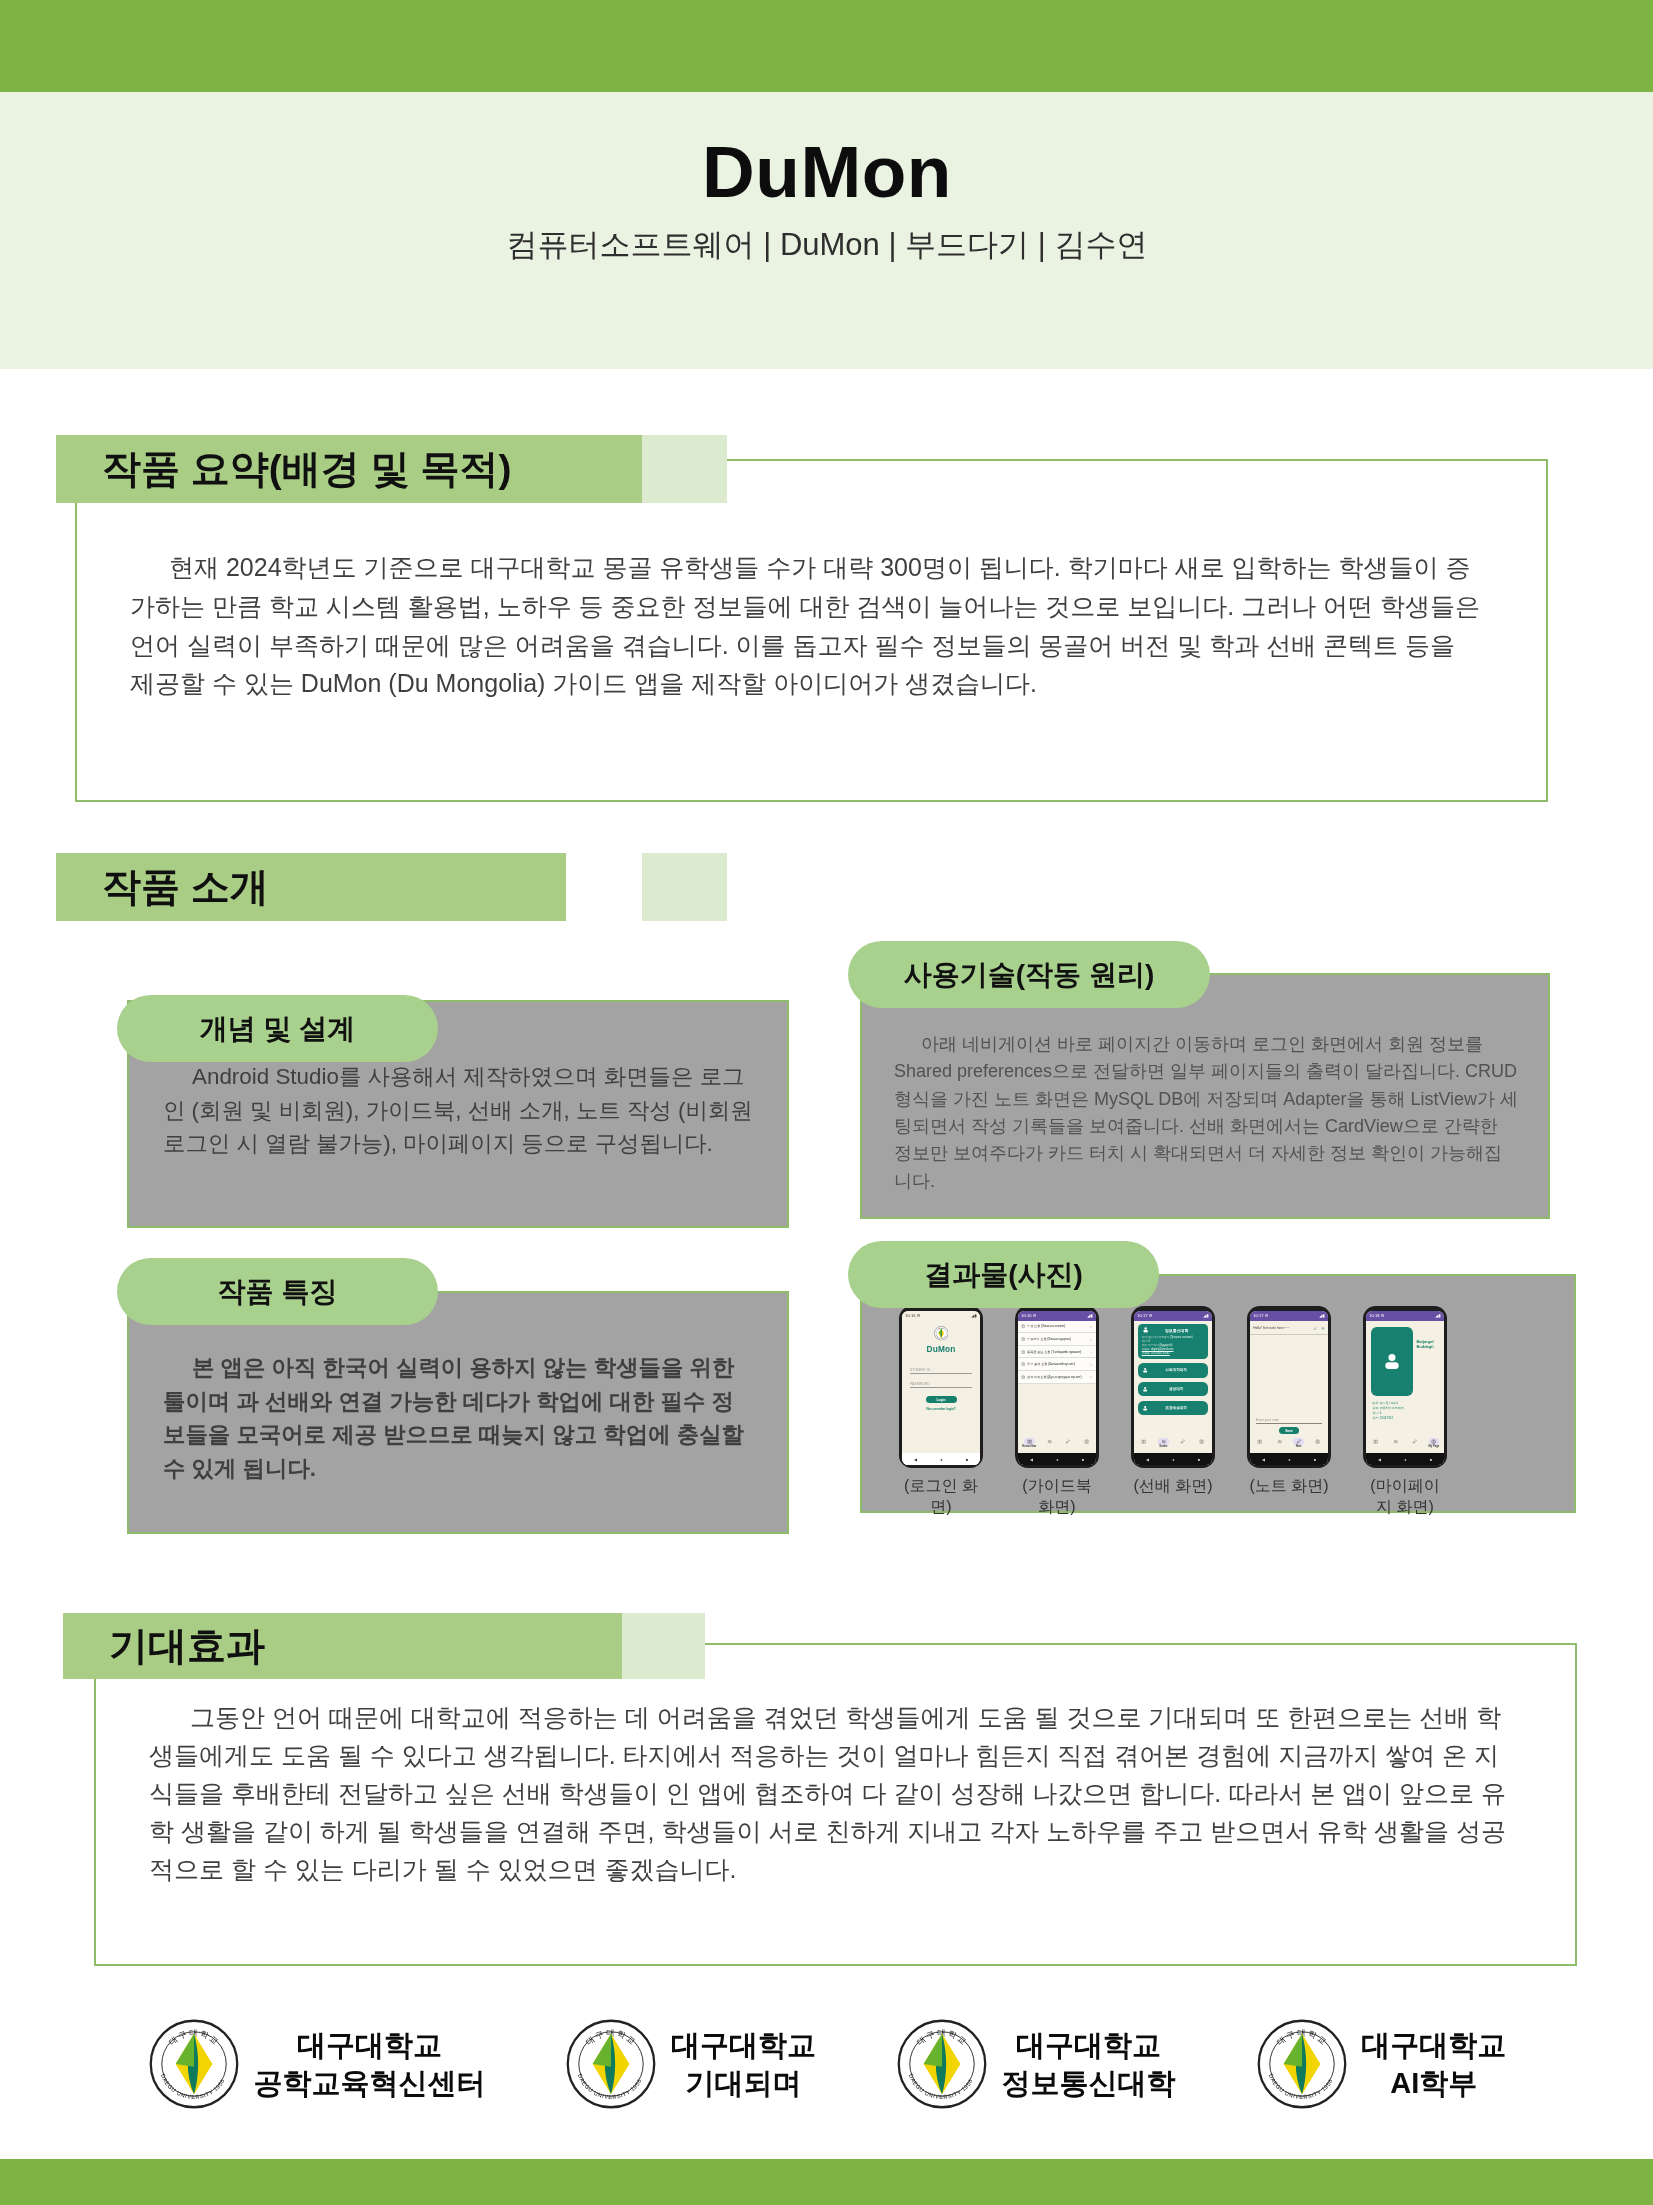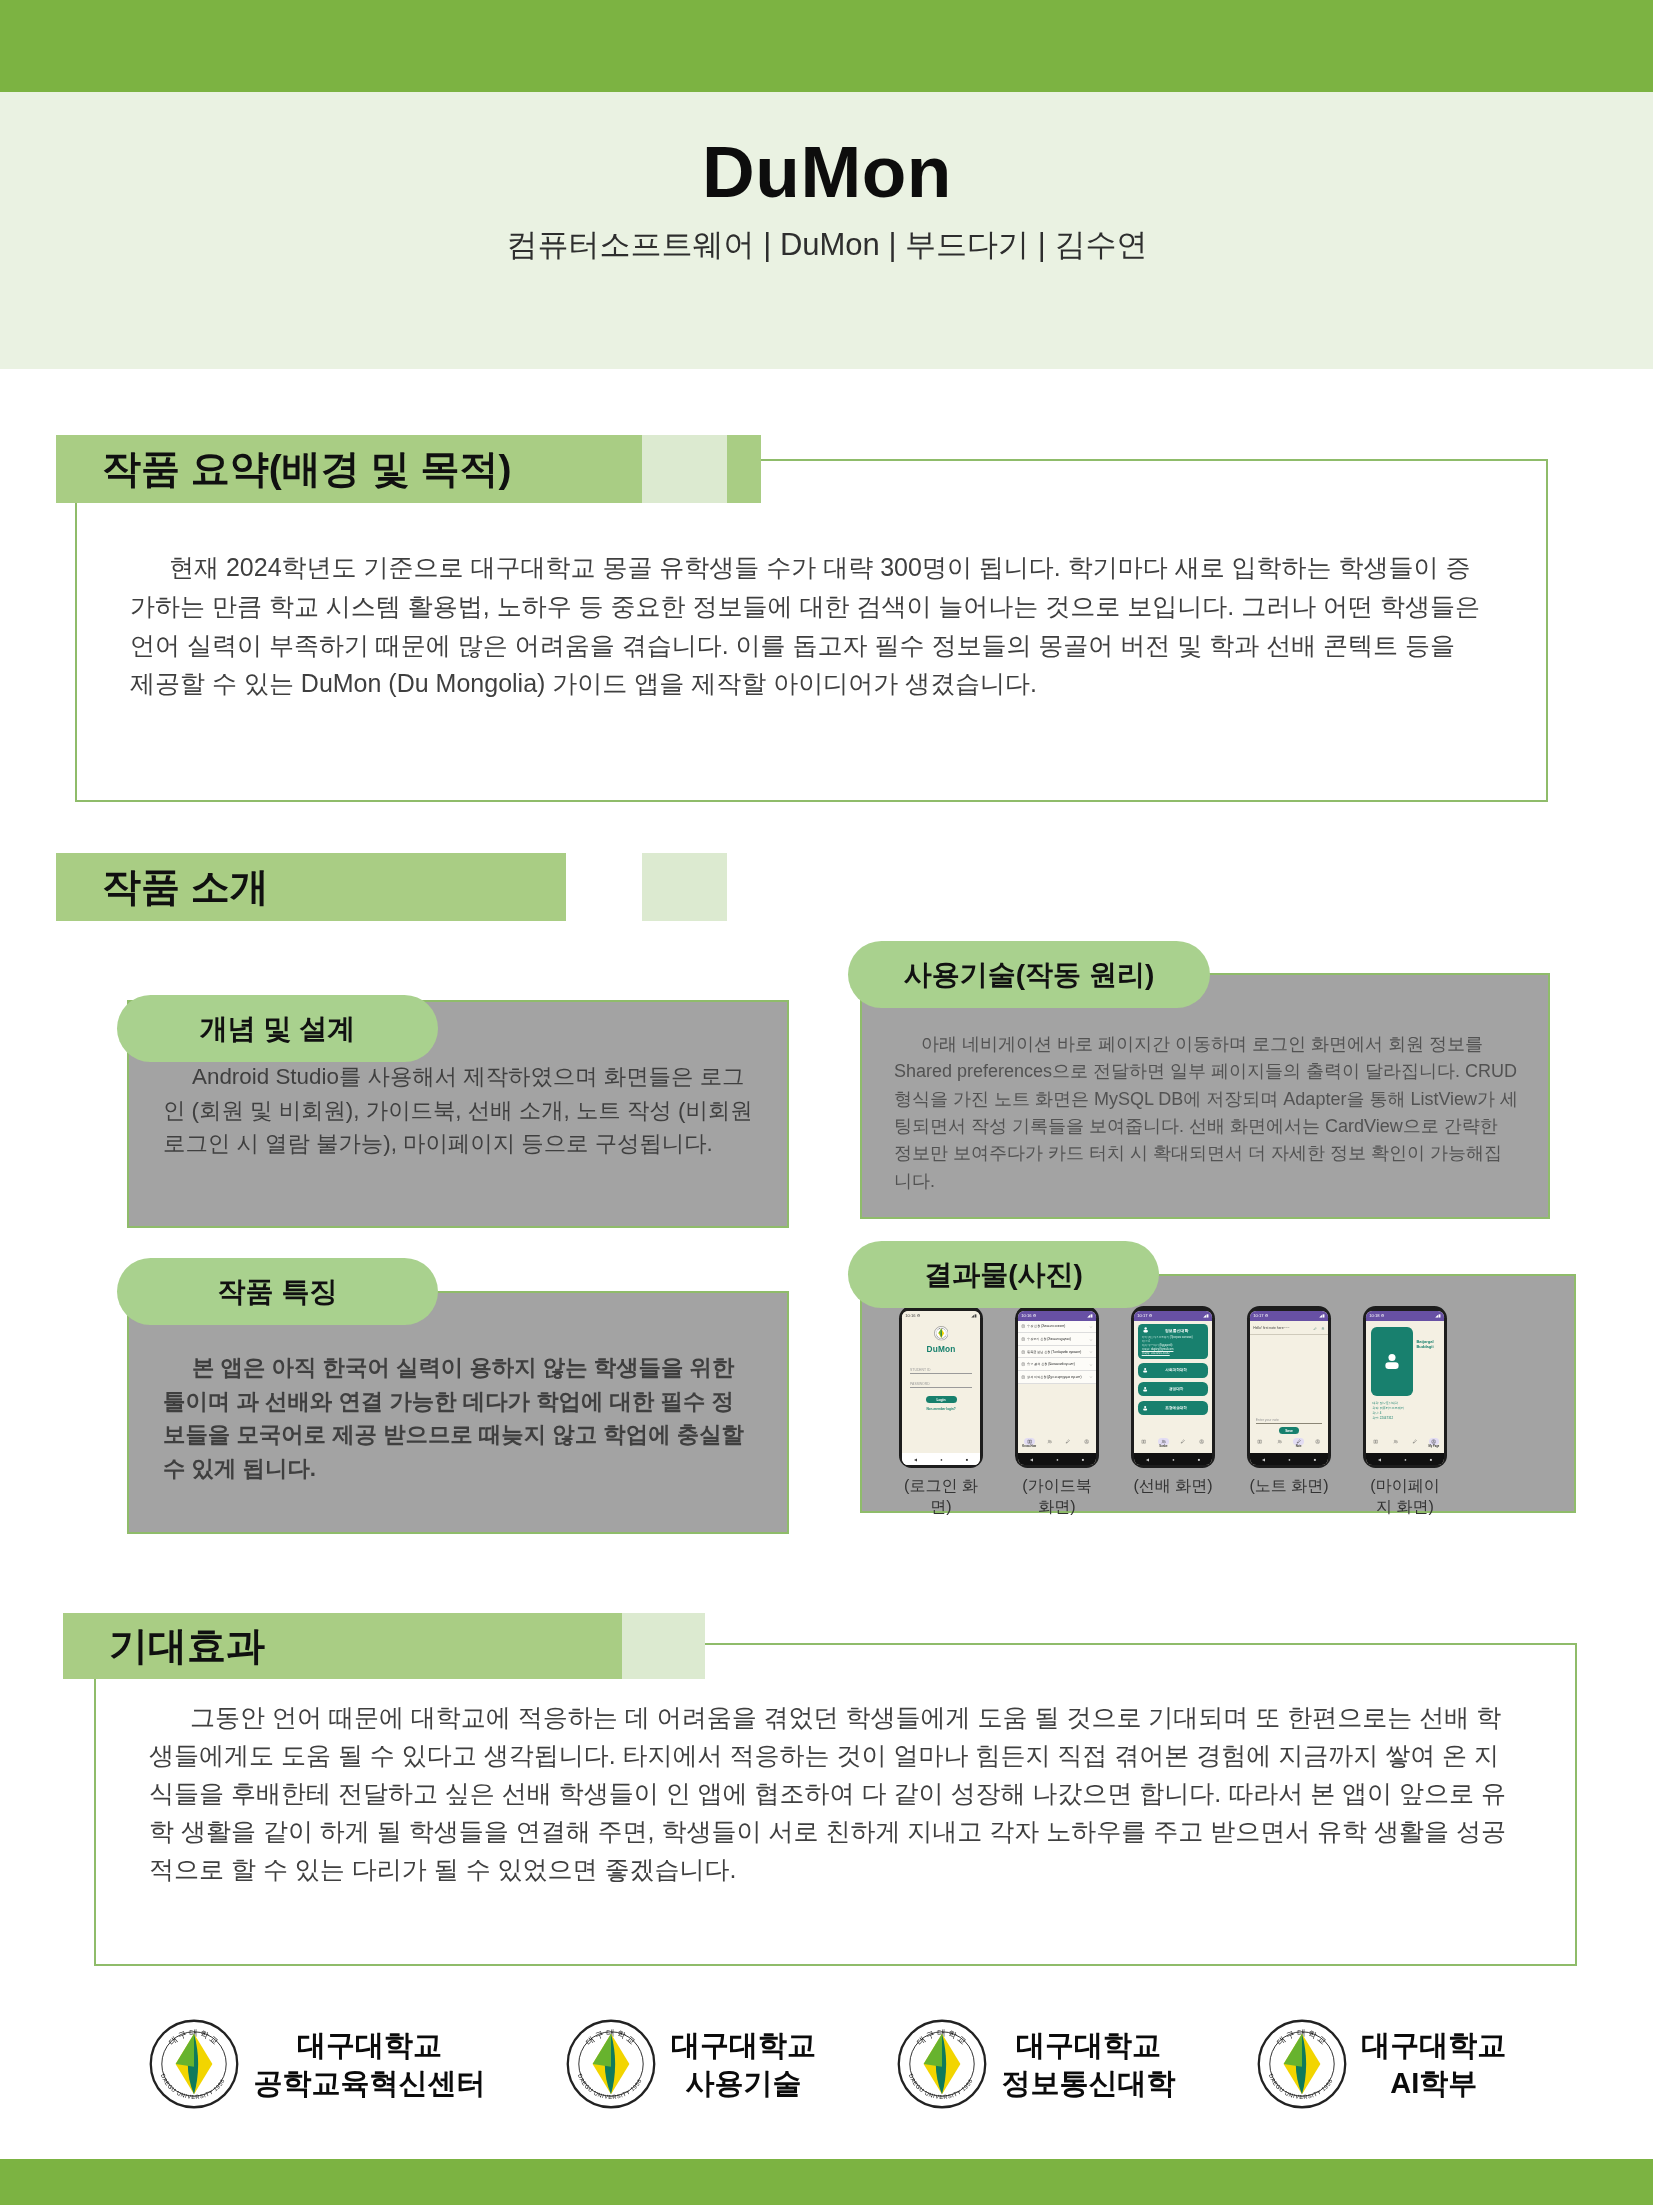--- a/index.html
+++ b/index.html
@@ -12,21 +12,21 @@
 
   
   .hero { position: absolute; left: 0; top: 92px; width: 100%; height: 277px; background: #eaf2e2; }
   .title { text-align: center; padding-top: 38px; font-size: 73px; font-weight: 800; letter-spacing: 0.5px; color: #0d0d0d; }
   .subtitle { text-align: center; margin-top: 11px; font-size: 31px; color: #2e2e2e; }
 
   
   .sec-header { position: absolute; height: 68px; background: #a9cd84; display: flex; align-items: center;
                 padding-left: 46px; font-size: 39px; font-weight: bold; color: #101010; z-index: 3; }
   .sec-tail { position: absolute; height: 68px; background: #dcead0; z-index: 3; }
-  .hdr1 { left: 56px; top: 435px; width: 705px; } .tail1 { left: 642px; top: 435px; width: 85px; }
+  .hdr1 { left: 56px; top: 435px; width: 586px; } .tail1 { left: 642px; top: 435px; width: 85px; }
   .hdr2 { left: 56px; top: 853px; width: 510px; } .tail2 { left: 642px; top: 853px; width: 85px; }
   .hdr3 { left: 63px; top: 1613px; width: 559px; height: 66px; } .tail3 { left: 622px; top: 1613px; width: 83px; height: 66px; }
 
   
   .gbox { position: absolute; background: #ffffff; border: 2.9px solid #8fbc6a; z-index: 1; }
   .box-summary { left: 75px; top: 459px; width: 1473px; height: 343px; }
   .box-exp { left: 94px; top: 1643px; width: 1483px; height: 323px; }
   .sub-box { position: absolute; background: #a3a3a3; border: 2.4px solid #8fbc6a; z-index: 1; }
   .box-concept { left: 127px; top: 1000px; width: 662px; height: 228px; }
   .box-tech { left: 860px; top: 973px; width: 690px; height: 246px; }
@@ -576,21 +576,21 @@
         <div>대구대학교</div>
         <div>공학교육혁신센터</div>
       </div>
     </div>
     <div class="logo-item">
       <svg class="seal-lg" viewBox="0 0 190 190" width="92" height="92">
           <use href="#seal-art"></use>
         </svg>
       <div class="logo-text">
         <div>대구대학교</div>
-        <div>사용기술</div>
+        <div>기대되며</div>
       </div>
     </div>
     <div class="logo-item">
       <svg class="seal-lg" viewBox="0 0 190 190" width="92" height="92">
           <use href="#seal-art"></use>
         </svg>
       <div class="logo-text">
         <div>대구대학교</div>
         <div>정보통신대학</div>
       </div>

